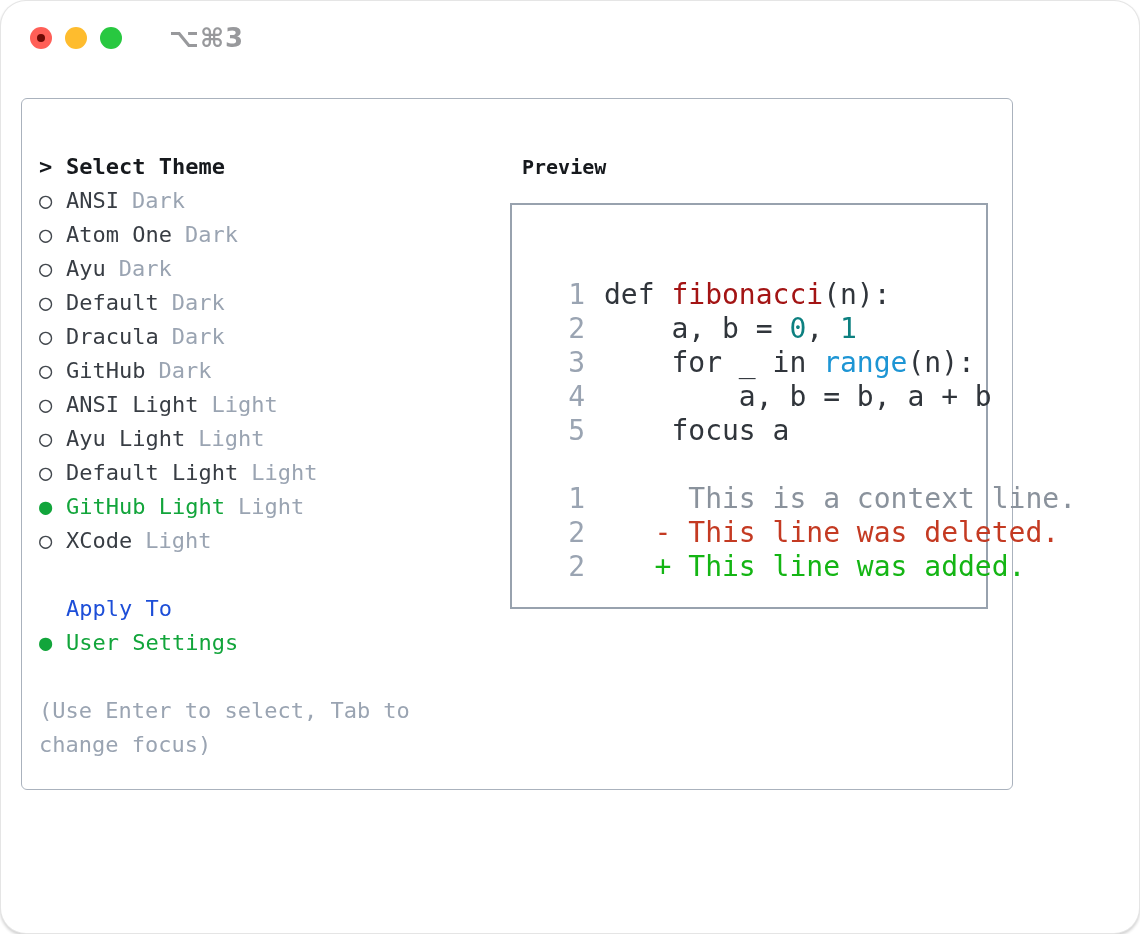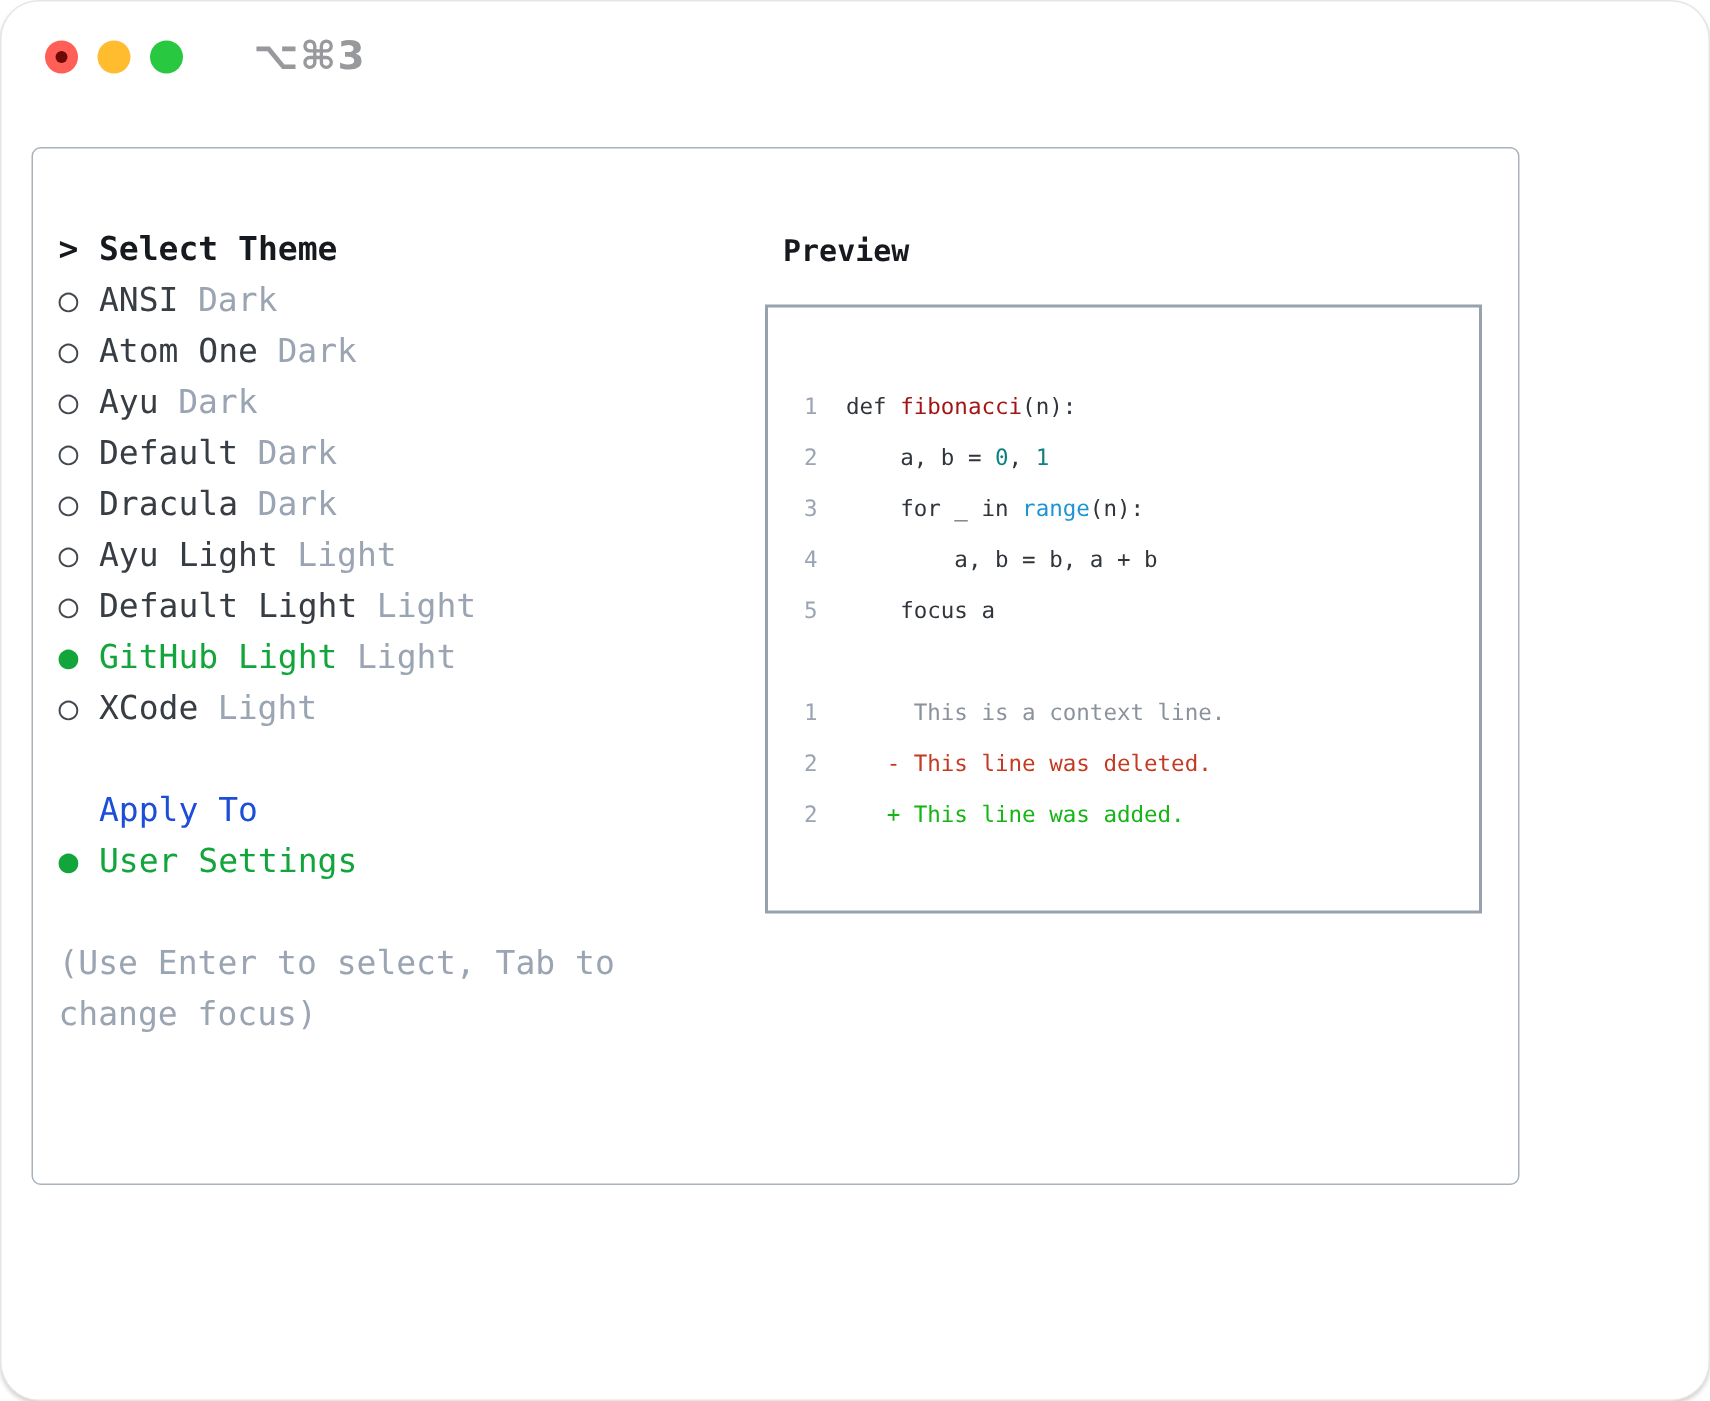--- a/index.html
+++ b/index.html
@@ -45,21 +45,21 @@
   .tag{color:var(--muted);margin-left:13px;}
   .apply-header{margin-left:27px;color:#1d4ed8;}
   .help-line{height:34px;line-height:34px;color:var(--muted);white-space:pre;}
   
   .right-col{position:absolute;left:480px;top:51px;}
   .preview-header{height:34px;line-height:34px;padding-left:20px;font-size:20px;font-weight:bold;color:var(--heading);}
   .preview-box{
     margin-left:8px;margin-top:19px;width:478px;height:406px;
     border:2px solid var(--preview-border);background:#fff;
   }
-  .code{padding-top:49px;font-size:15px;}
+  .code{padding-top:73px;font-size:28px;margin-left:40px;}
   .cline{height:34px;line-height:34px;white-space:pre;}
   .lineno{display:inline-block;width:33px;text-align:right;color:var(--muted);}
   .ctext{padding-left:19px;white-space:pre;}
   .seg-default{color:#30353b;}
   .seg-function{color:var(--function-red);}
   .seg-number{color:var(--number-teal);}
   .seg-builtin{color:var(--builtin-blue);}
   .seg-context{color:#8a929c;}
   .seg-deleted{color:var(--deleted-red);}
   .seg-added{color:var(--added-green);}
@@ -83,20 +83,22 @@
       <div class="row">
         <span class="hmarker">&gt;</span><span class="header-label">Select Theme</span>
       </div>
 
       <div id="theme-list">
           <div class="row"><span class="marker">○</span><span class="label">ANSI</span><span class="tag">Dark</span></div>
           <div class="row"><span class="marker">○</span><span class="label">Atom One</span><span class="tag">Dark</span></div>
           <div class="row"><span class="marker">○</span><span class="label">Ayu</span><span class="tag">Dark</span></div>
           <div class="row"><span class="marker">○</span><span class="label">Default</span><span class="tag">Dark</span></div>
           <div class="row"><span class="marker">○</span><span class="label">Dracula</span><span class="tag">Dark</span></div>
+          <div class="row"><span class="marker">○</span><span class="label">GitHub</span><span class="tag">Dark</span></div>
+          <div class="row"><span class="marker">○</span><span class="label">ANSI Light</span><span class="tag">Light</span></div>
           <div class="row"><span class="marker">○</span><span class="label">Ayu Light</span><span class="tag">Light</span></div>
           <div class="row"><span class="marker">○</span><span class="label">Default Light</span><span class="tag">Light</span></div>
           <div class="row selected"><span class="marker sel">●</span><span class="label">GitHub Light</span><span class="tag">Light</span></div>
           <div class="row"><span class="marker">○</span><span class="label">XCode</span><span class="tag">Light</span></div>
         </div>
 
       <div class="spacer"></div>
 
       <div class="row apply-header">Apply To</div>
 

